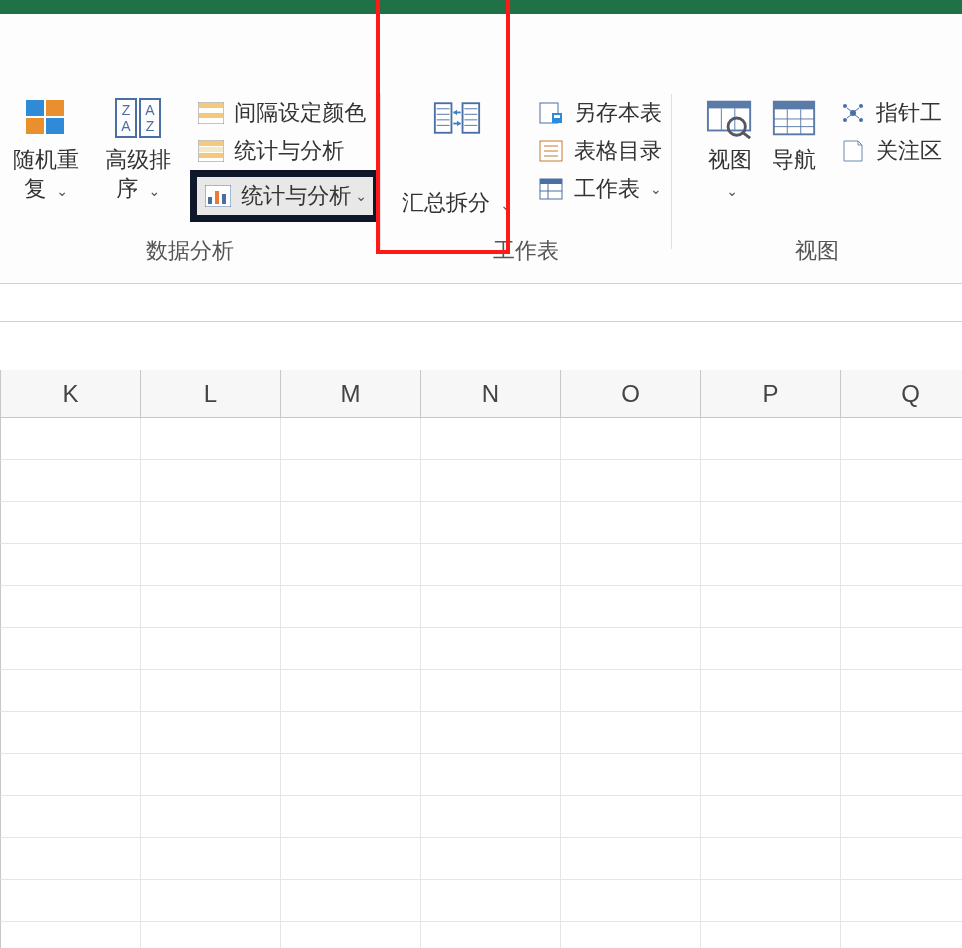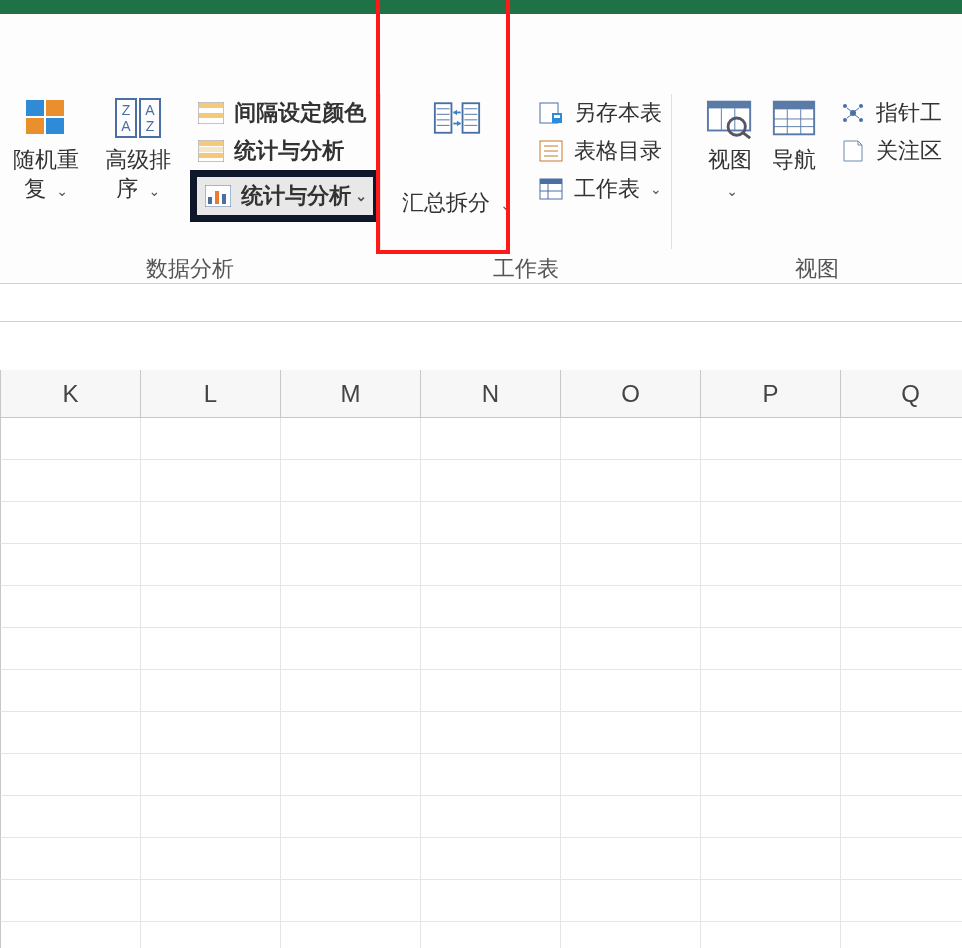--- a/index.html
+++ b/index.html
@@ -32,21 +32,21 @@
     position: relative;
     height: 190px;
   }
   .group-sep {
     border-left: 1px solid #e0e0e0;
     height: 155px;
     margin-top: 0;
   }
   .group-label {
     position: absolute;
-    bottom: 0;
+    bottom: 18px;
     left: 0; right: 0;
     text-align: center;
     font-size: 22px;
     color: #555;
   }
   .big-btn {
     display: flex;
     flex-direction: column;
     align-items: center;
     justify-content: flex-start;
@@ -166,21 +166,21 @@
             <text x="12" y="18" font-size="14" text-anchor="middle" fill="#4a6fa5">Z</text>
             <text x="12" y="34" font-size="14" text-anchor="middle" fill="#4a6fa5">A</text>
             <rect x="26" y="2" width="20" height="38" fill="none" stroke="#4a6fa5" stroke-width="2"></rect>
             <text x="36" y="18" font-size="14" text-anchor="middle" fill="#4a6fa5">A</text>
             <text x="36" y="34" font-size="14" text-anchor="middle" fill="#4a6fa5">Z</text>
           </svg>
         </span>
         <span><span>高级排序</span> <span class="chev">⌄</span></span>
       </div>
 
-      <div style="display:flex; flex-direction:column; margin-left:6px;font-weight:bold;">
+      <div style="display:flex; flex-direction:column; margin-left:6px;">
         <div class="small-row">
           <span class="ico">
             <svg width="26" height="22" viewBox="0 0 26 22">
                 <rect width="26" height="22" fill="#fff" stroke="#888"></rect>
                 <rect x="1" y="1" width="24" height="5" fill="#f4c97a"></rect>
                 <rect x="1" y="11" width="24" height="5" fill="#f4c97a"></rect>
               </svg>
           </span>
           <span>间隔设定颜色</span>
         </div>

